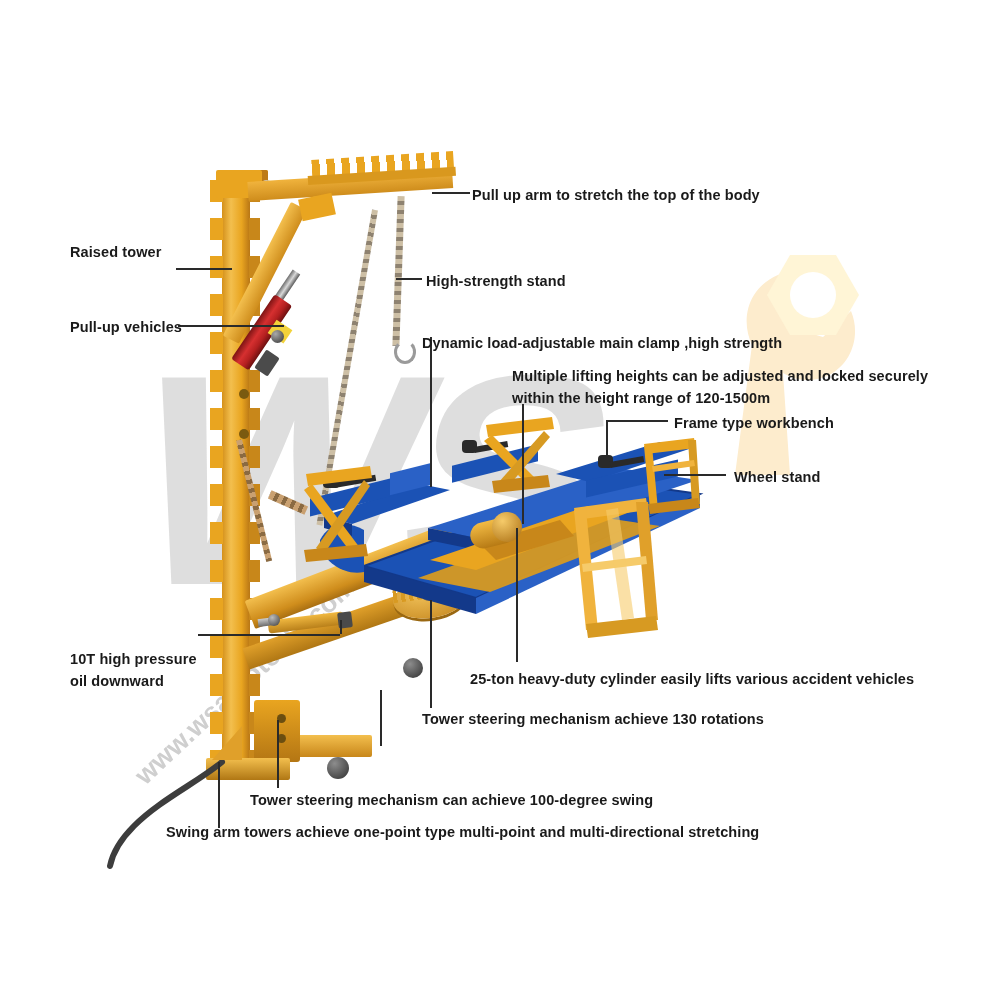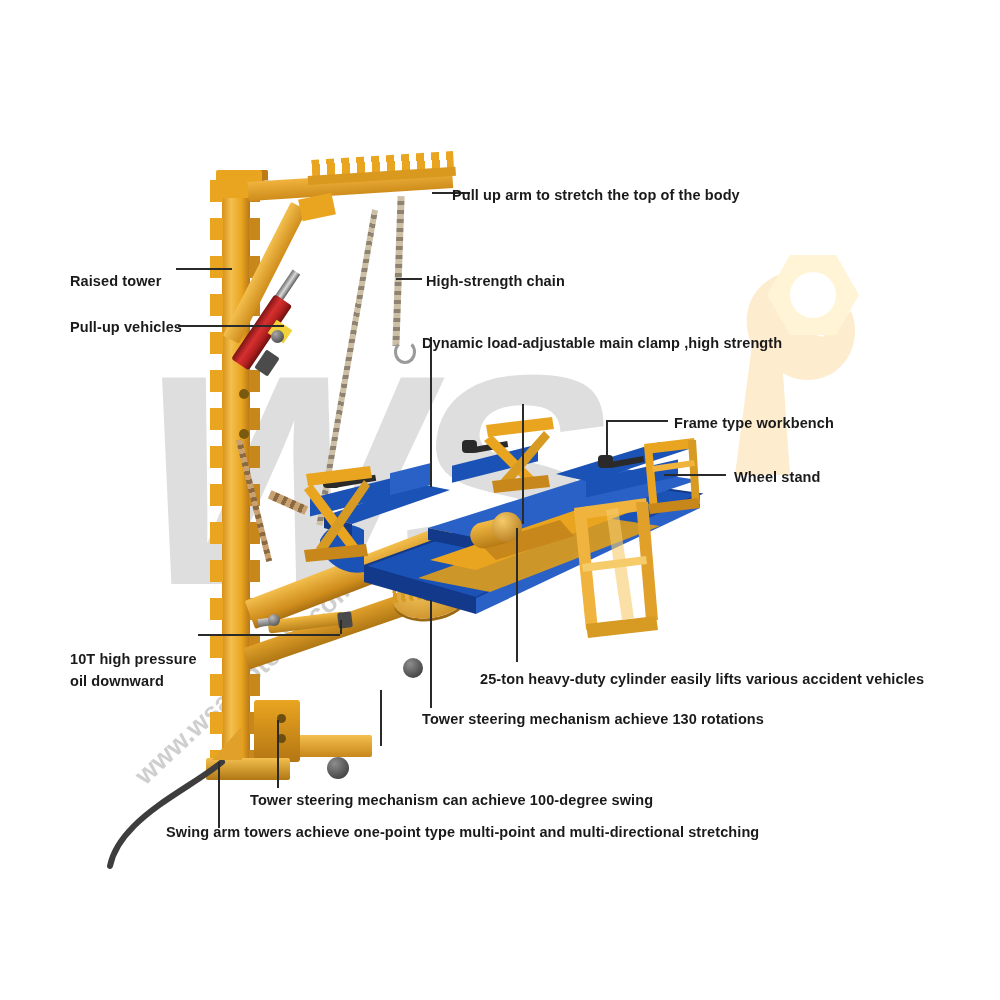--- a/index.html
+++ b/index.html
@@ -264,41 +264,45 @@
     <div class="ln ln-v" style="left:340px;top:620px;width:1.6px;height:14px;"></div>
     <div class="ln ln-v" style="left:516px;top:528px;width:1.6px;height:134px;"></div>
     <div class="ln ln-v" style="left:430px;top:600px;width:1.6px;height:108px;"></div>
     <div class="ln ln-v" style="left:380px;top:690px;width:1.6px;height:56px;"></div>
     <div class="ln ln-v" style="left:277px;top:720px;width:1.6px;height:68px;"></div>
     <div class="ln ln-v" style="left:218px;top:762px;width:1.6px;height:66px;"></div>
   </div>
 
   <div class="wm-layer">
 
-    <div class="lbl" style="left:452px;top:184px;">Pull up arm to stretch the top of the body</div>
-
-    <div class="lbl" style="left:70px;top:270px;">Raised tower</div>
-
-    <div class="lbl" style="left:426px;top:270px;">High-strength chain</div>
+    <div class="lbl" style="left:472px;top:184px;">Pull up arm to stretch the top of the body</div>
+
+    <div class="lbl" style="left:70px;top:241px;">Raised tower</div>
+
+    <div class="lbl" style="left:426px;top:270px;">High-strength stand</div>
 
     <div class="lbl" style="left:70px;top:316px;">Pull-up vehicles</div>
 
     <div class="lbl" style="left:422px;top:332px;">Dynamic load-adjustable main clamp ,high strength</div>
 
+    <div class="lbl two" style="left:512px;top:365px;width:430px;">
+      <span>Multiple lifting heights can be adjusted and locked securely</span><br>
+      <span>within the height range of 120-1500m</span>
+    </div>
 
     <div class="lbl" style="left:674px;top:412px;">Frame type workbench</div>
 
     <div class="lbl" style="left:734px;top:466px;">Wheel stand</div>
 
     <div class="lbl two" style="left:70px;top:648px;width:160px;">
       <span>10T high pressure</span><br>
       <span>oil downward</span>
     </div>
 
-    <div class="lbl" style="left:480px;top:668px;">25-ton heavy-duty cylinder easily lifts various accident vehicles</div>
+    <div class="lbl" style="left:470px;top:668px;">25-ton heavy-duty cylinder easily lifts various accident vehicles</div>
 
     <div class="lbl" style="left:422px;top:708px;">Tower steering mechanism achieve 130 rotations</div>
 
 
     <div class="lbl" style="left:250px;top:789px;">Tower steering mechanism can achieve 100-degree swing</div>
 
     <div class="lbl" style="left:166px;top:821px;">Swing arm towers achieve one-point type multi-point and multi-directional stretching</div>
 
   </div>
 

